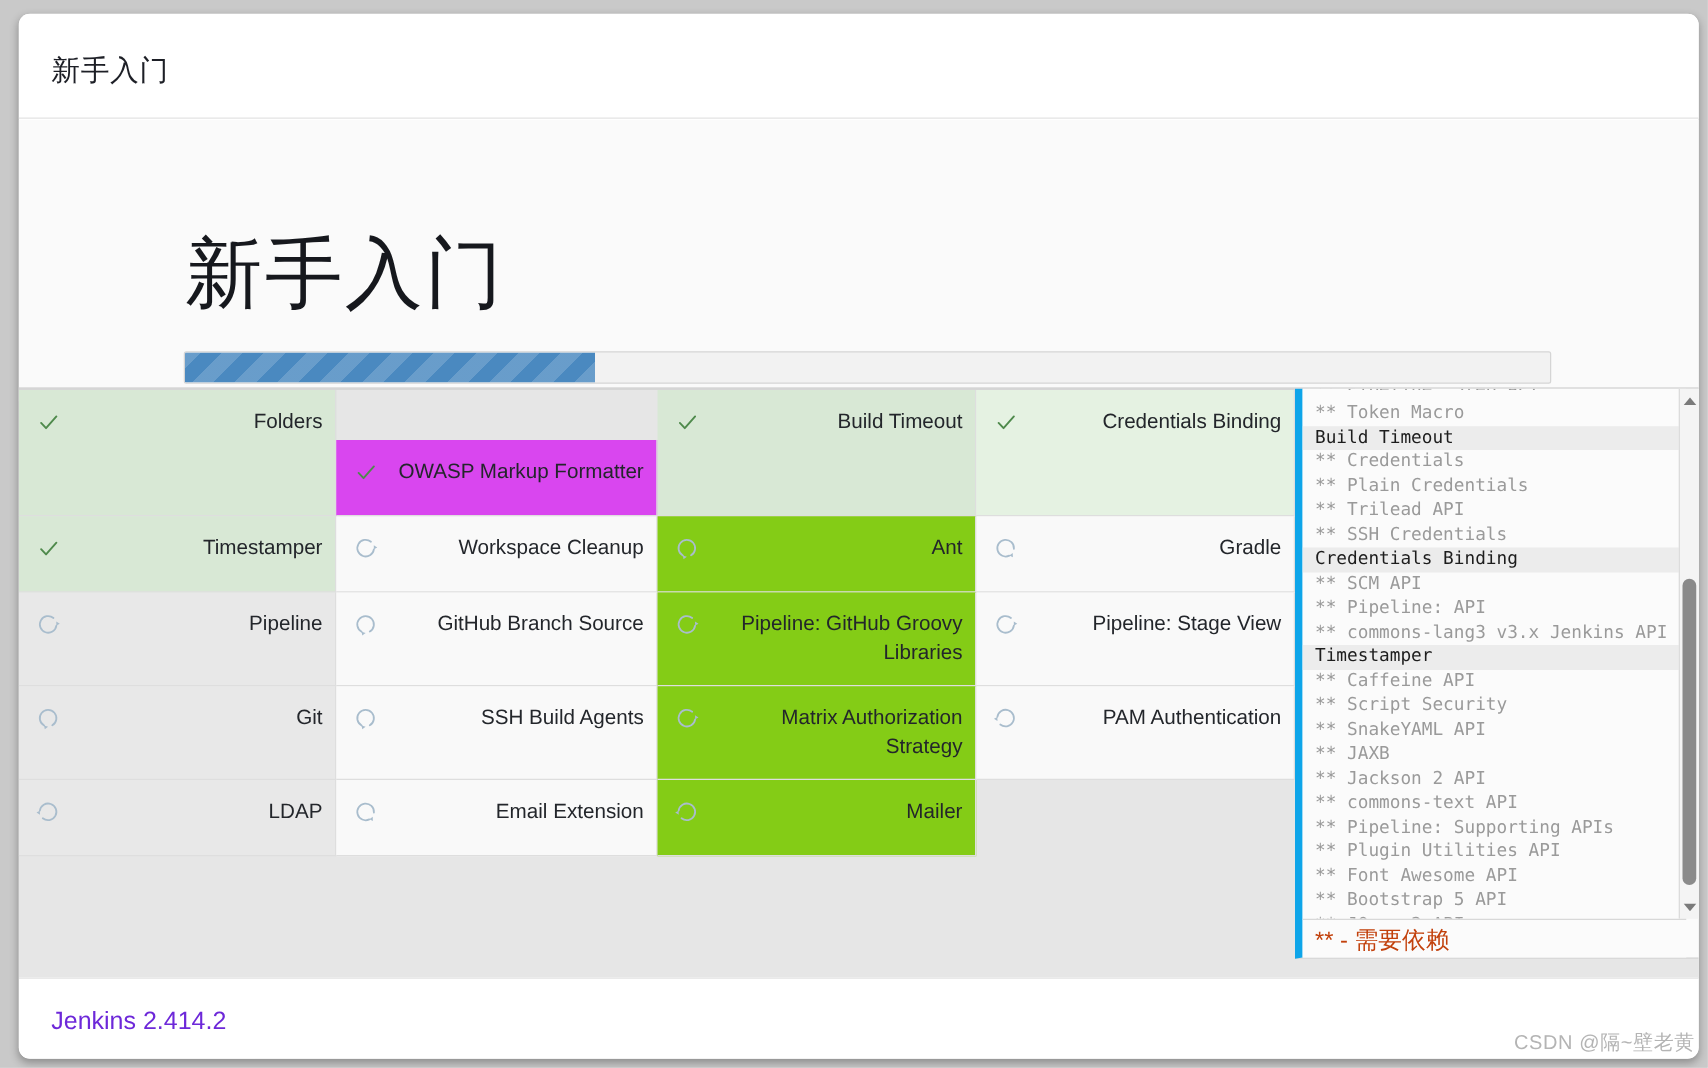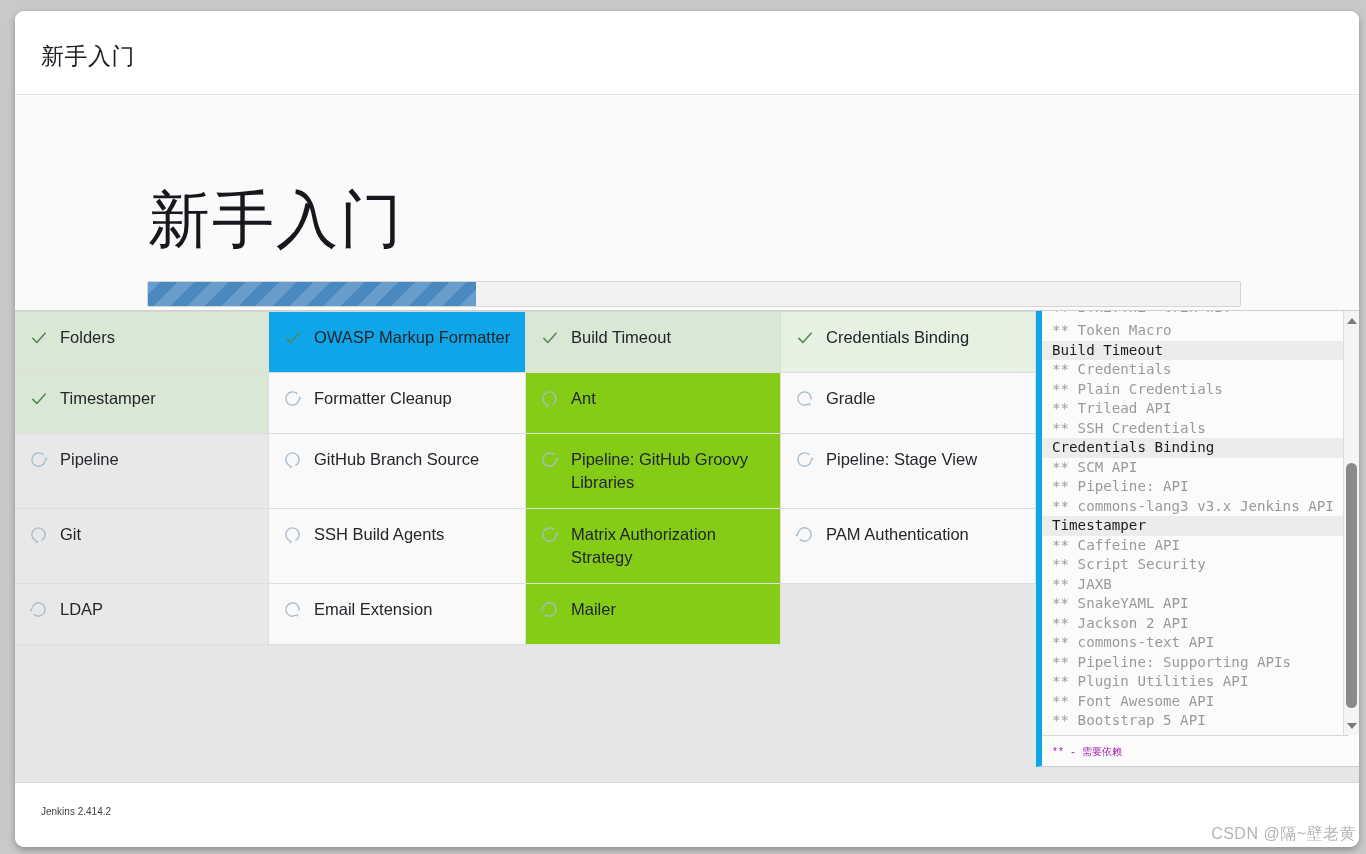--- a/index.html
+++ b/index.html
@@ -104,20 +104,21 @@
     background: #e6e6e6;
     border-top: 1px solid #cfcfcf;
   }
 
   
   .grid {
     position: absolute;
     left: 0; top: 0;
     width: 1066px;
     border-top: 1px solid #d6d6d6;
+    text-align: right;
   }
   .grid-row {
     display: flex;
     width: 1021px;
   }
   .cell {
     position: relative;
     border-right: 1px solid #dedede;
     border-bottom: 1px solid #dedede;
     padding: 14px 10px 14px 14px;
@@ -128,21 +129,21 @@
     font-size: 16.5px;
     line-height: 23px;
     color: #23262b;
   }
   .cell.c0 { width: 254px; background: #e8e8e8; }
   .cell.c1 { width: 257px; background: #f9f9f9; }
   .cell.c2 { width: 255px; background: #84cc16; }
   .cell.c3 { width: 255px; background: #f9f9f9; }
 
   .cell.done.c0 { background: #d8e8d5; }
-  .cell.done.c1 { background: #0ea5e9; }
+  .cell.done.c1 { background: #d946ef; margin-top: 40px; }
   .cell.done.c2 { background: #d8e8d5; }
   .cell.done.c3 { background: #e5f2e2; }
 
   .cell .icon {
     flex: 0 0 auto;
     width: 19px;
     height: 23px;
     display: flex;
     align-items: center;
     justify-content: center;
@@ -199,23 +200,23 @@
     top: 424px;
     width: 307px;
     height: 32px;
     border-top: 1px solid #d8d8d8;
     background: #fbfbfb;
     padding-left: 10px;
     display: flex;
     align-items: center;
   }
   .log-legend span {
-    font-family: Liberation Mono, monospace;
-    font-size: 10px;
-    color: #a21caf;
+    font-family: Liberation Sans, sans-serif;
+    font-size: 19px;
+    color: #c2410c;
   }
 
   
   .scrollbar {
     position: absolute;
     right: 0; top: 0;
     width: 16px;
     height: 424px;
     background: #f4f4f4;
     border-left: 1px solid #dcdcdc;
@@ -257,22 +258,22 @@
     width: 1344px;
     height: 65px;
     background: #ffffff;
     border-top: 1px solid #d9d9d9;
     border-radius: 0 0 9px 9px;
   }
   .footer-version {
     position: absolute;
     left: 26px;
     top: 23px;
-    font-size: 10px;
-    color: #404040;
+    font-size: 20px;
+    color: #6d28d9;
   }
 
   
   .watermark {
     position: absolute;
     right: 10px;
     top: 824px;
     font-size: 16px;
     color: #b4b4b4;
     letter-spacing: 0.5px;
@@ -345,21 +346,21 @@
             </div>
             <div class="cell c1">
               <span class="icon">
                 <svg viewBox="0 0 24 24" width="19" height="19" class="spin-ico">
                   <g transform="rotate(40 12 12)">
                     <path d="M12 3.6 A8.4 8.4 0 1 0 19.2 7.6" fill="none" stroke="#a9bdcd" stroke-width="1.8" stroke-linecap="round"></path>
                     <path d="M19.2 7.6 L20.6 3.9 L16.4 4.4 Z" fill="#a9bdcd"></path>
                   </g>
                 </svg>
               </span>
-              <span class="label">Formatter Cleanup</span>
+              <span class="label">Workspace Cleanup</span>
             </div>
             <div class="cell c2">
               <span class="icon">
                 <svg viewBox="0 0 24 24" width="19" height="19" class="spin-ico">
                   <g transform="rotate(150 12 12)">
                     <path d="M12 3.6 A8.4 8.4 0 1 0 19.2 7.6" fill="none" stroke="#a9bdcd" stroke-width="1.8" stroke-linecap="round"></path>
                     <path d="M19.2 7.6 L20.6 3.9 L16.4 4.4 Z" fill="#a9bdcd"></path>
                   </g>
                 </svg>
               </span>
@@ -515,22 +516,22 @@
             <div class="log-line">** Plain Credentials</div>
             <div class="log-line">** Trilead API</div>
             <div class="log-line">** SSH Credentials</div>
             <div class="log-line plugin">Credentials Binding</div>
             <div class="log-line">** SCM API</div>
             <div class="log-line">** Pipeline: API</div>
             <div class="log-line">** commons-lang3 v3.x Jenkins API</div>
             <div class="log-line plugin">Timestamper</div>
             <div class="log-line">** Caffeine API</div>
             <div class="log-line">** Script Security</div>
+            <div class="log-line">** SnakeYAML API</div>
             <div class="log-line">** JAXB</div>
-            <div class="log-line">** SnakeYAML API</div>
             <div class="log-line">** Jackson 2 API</div>
             <div class="log-line">** commons-text API</div>
             <div class="log-line">** Pipeline: Supporting APIs</div>
             <div class="log-line">** Plugin Utilities API</div>
             <div class="log-line">** Font Awesome API</div>
             <div class="log-line">** Bootstrap 5 API</div>
             <div class="log-line">** JQuery3 API</div>
           </div>
 
         <div class="scrollbar">

